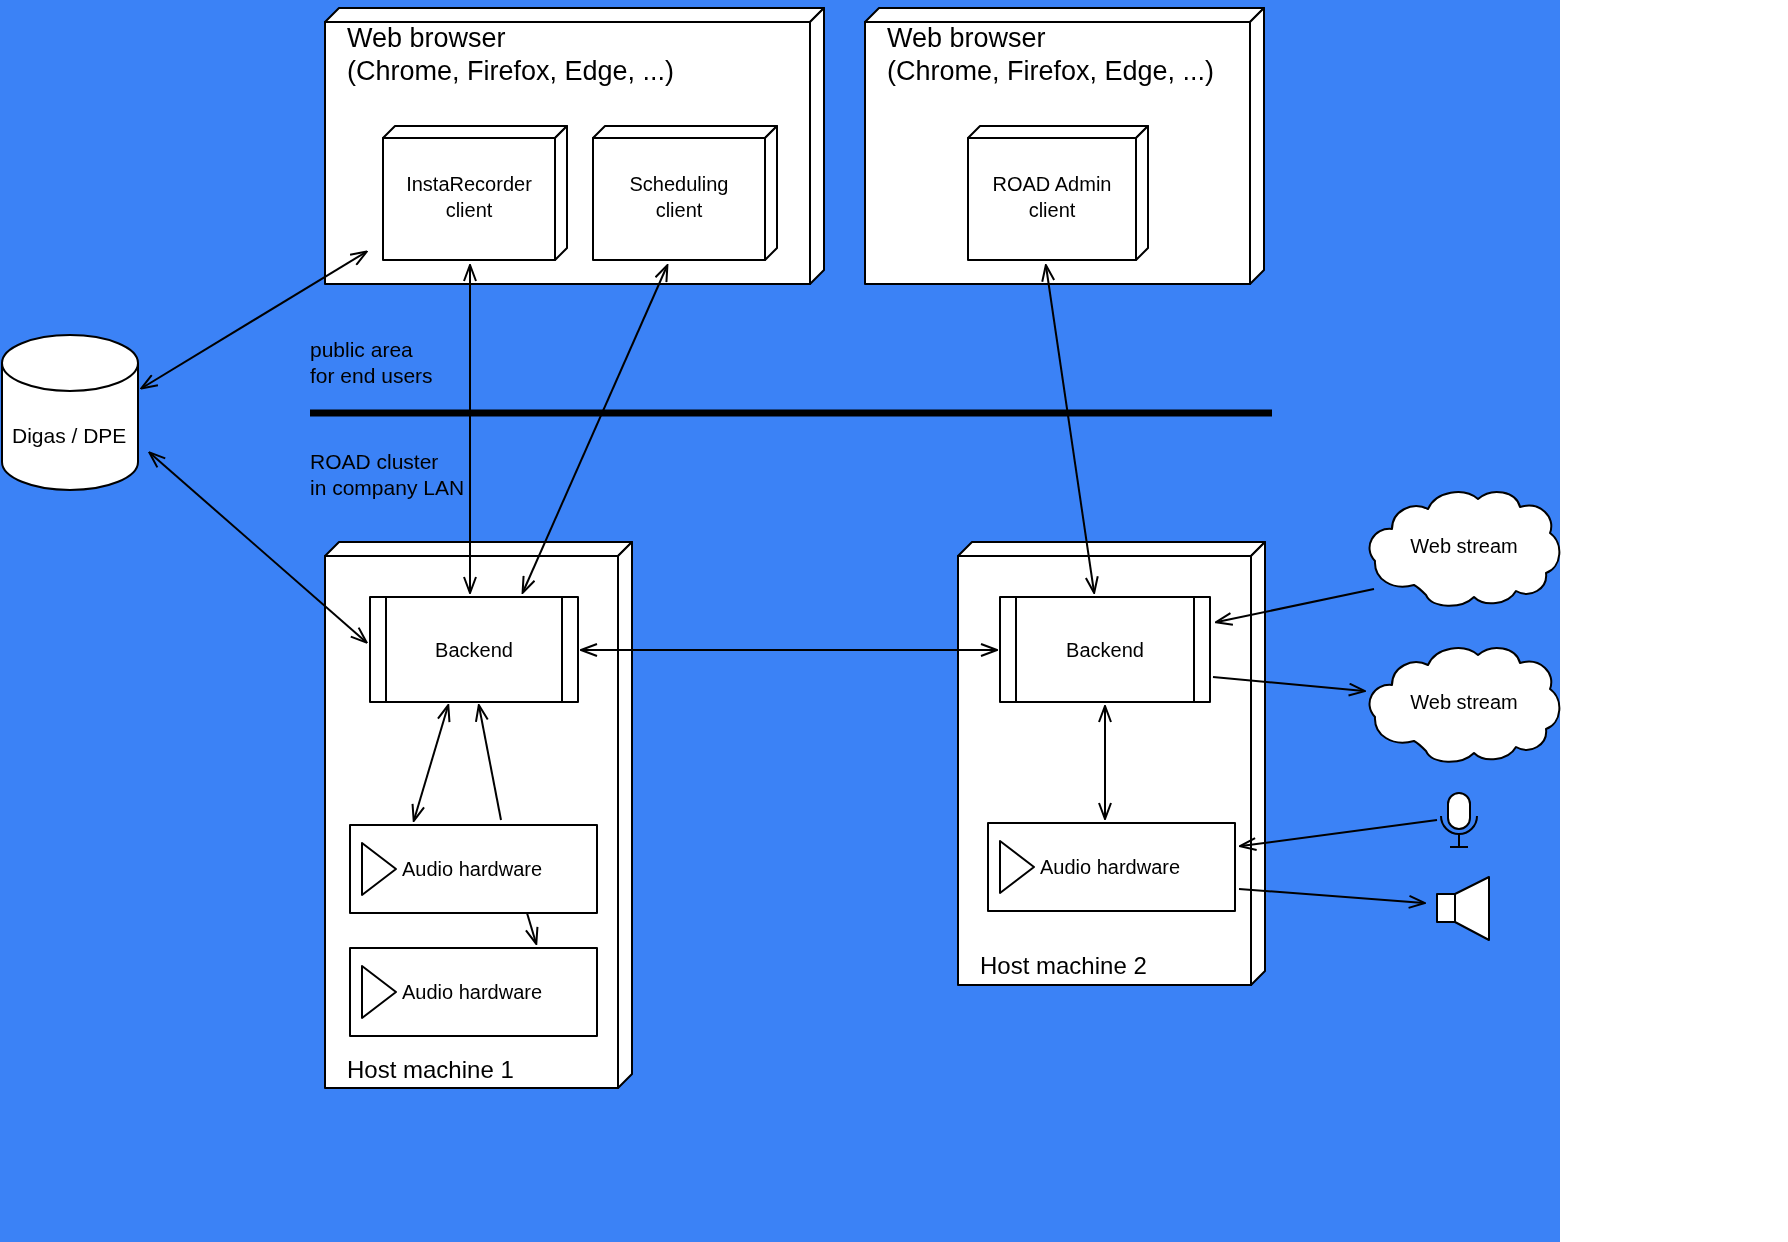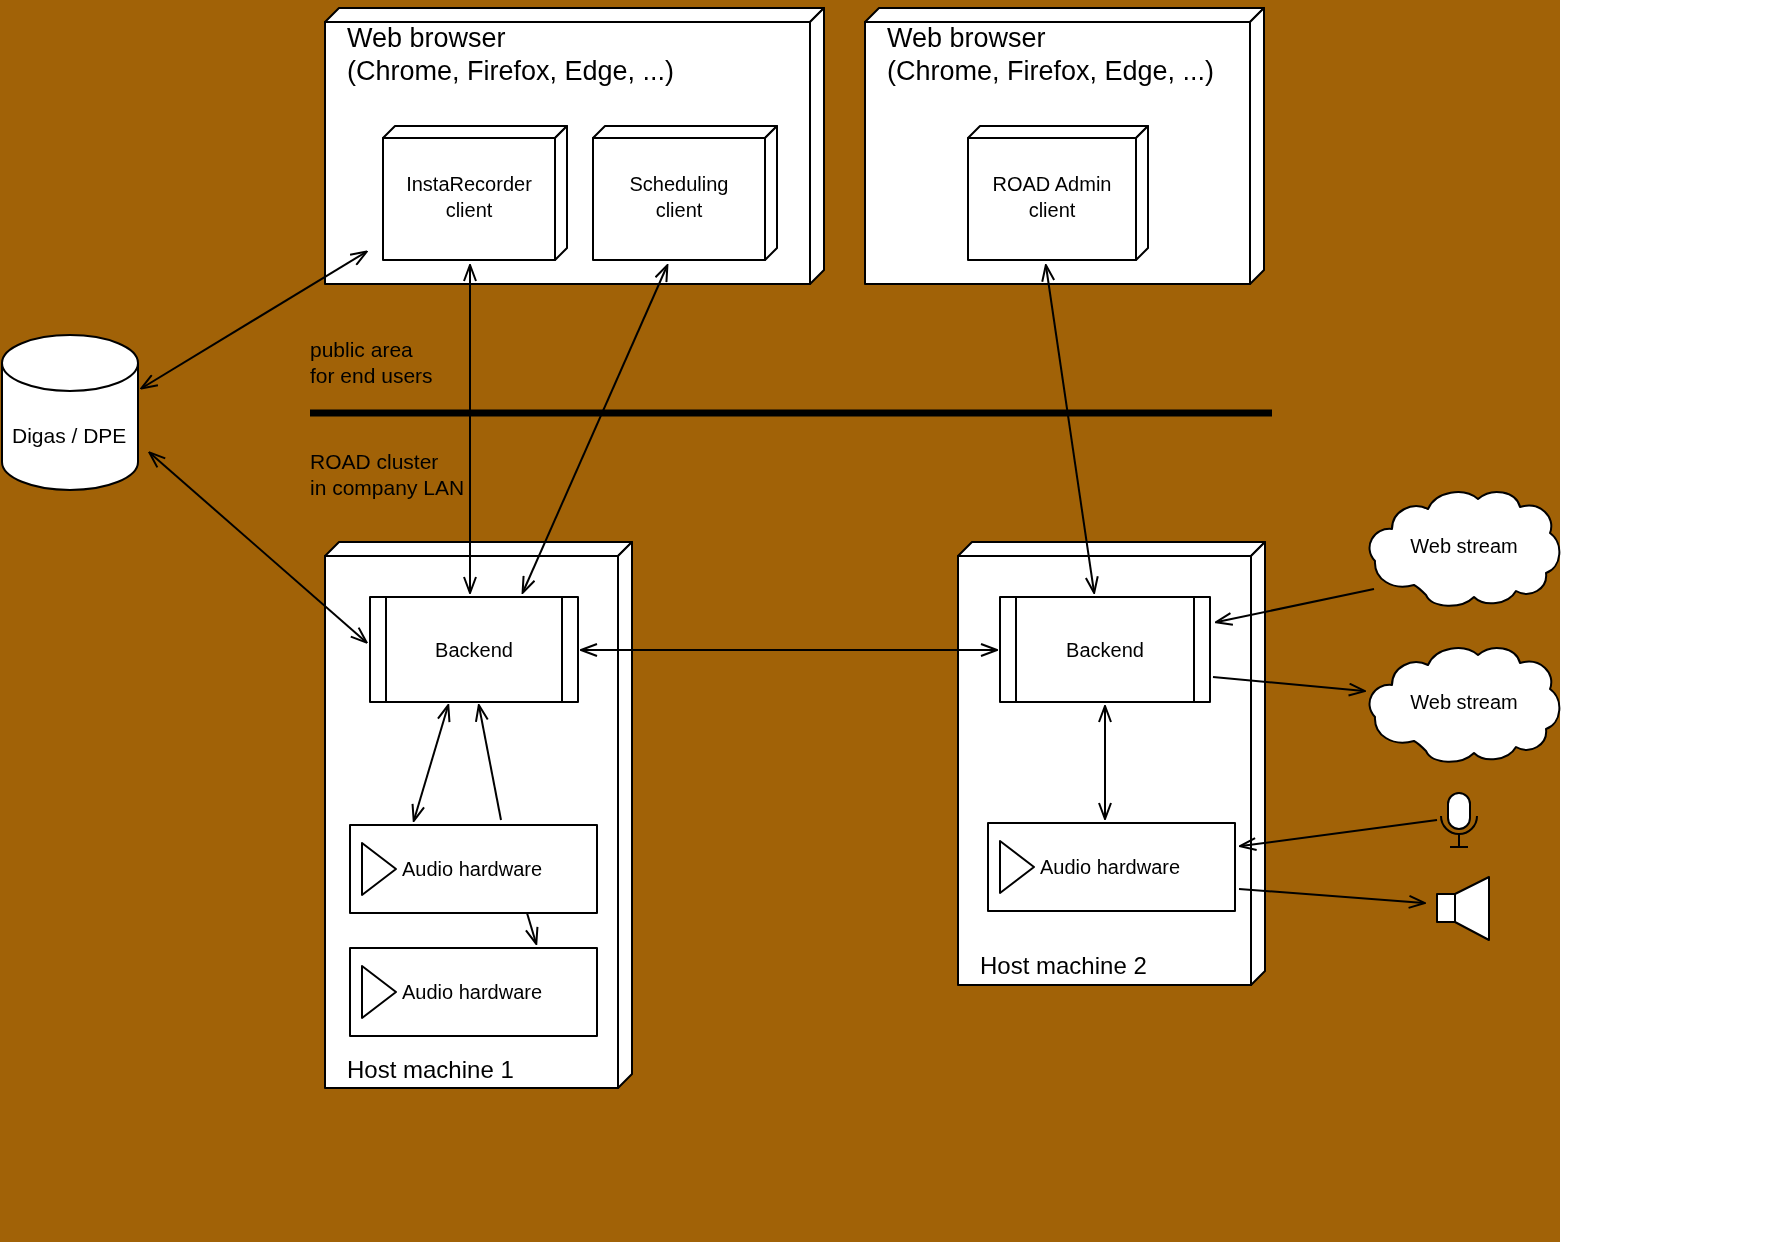--- a/index.html
+++ b/index.html
@@ -1,20 +1,20 @@
 <!DOCTYPE html>
 <html><head>
 <meta charset="utf-8">
 <style>
   html, body { margin: 0; padding: 0; background: #ffffff; }
   .stage {
     position: relative;
     width: 1560px;
     height: 1242px;
-    background: #a16207;
+    background: #3b82f6;
     font-family: "Liberation Sans", sans-serif;
     text-align: right;
   }
   svg { display: block; }
   svg text { fill: #000000; font-family: "Liberation Sans", sans-serif; }
   .t-title { font-size: 27px; }
   .t-node  { font-size: 20px; }
   .t-host  { font-size: 24px; }
   .t-zone  { font-size: 21px; }
   .shape { fill: #ffffff; stroke: #000000; stroke-width: 2; stroke-linejoin: round; }

